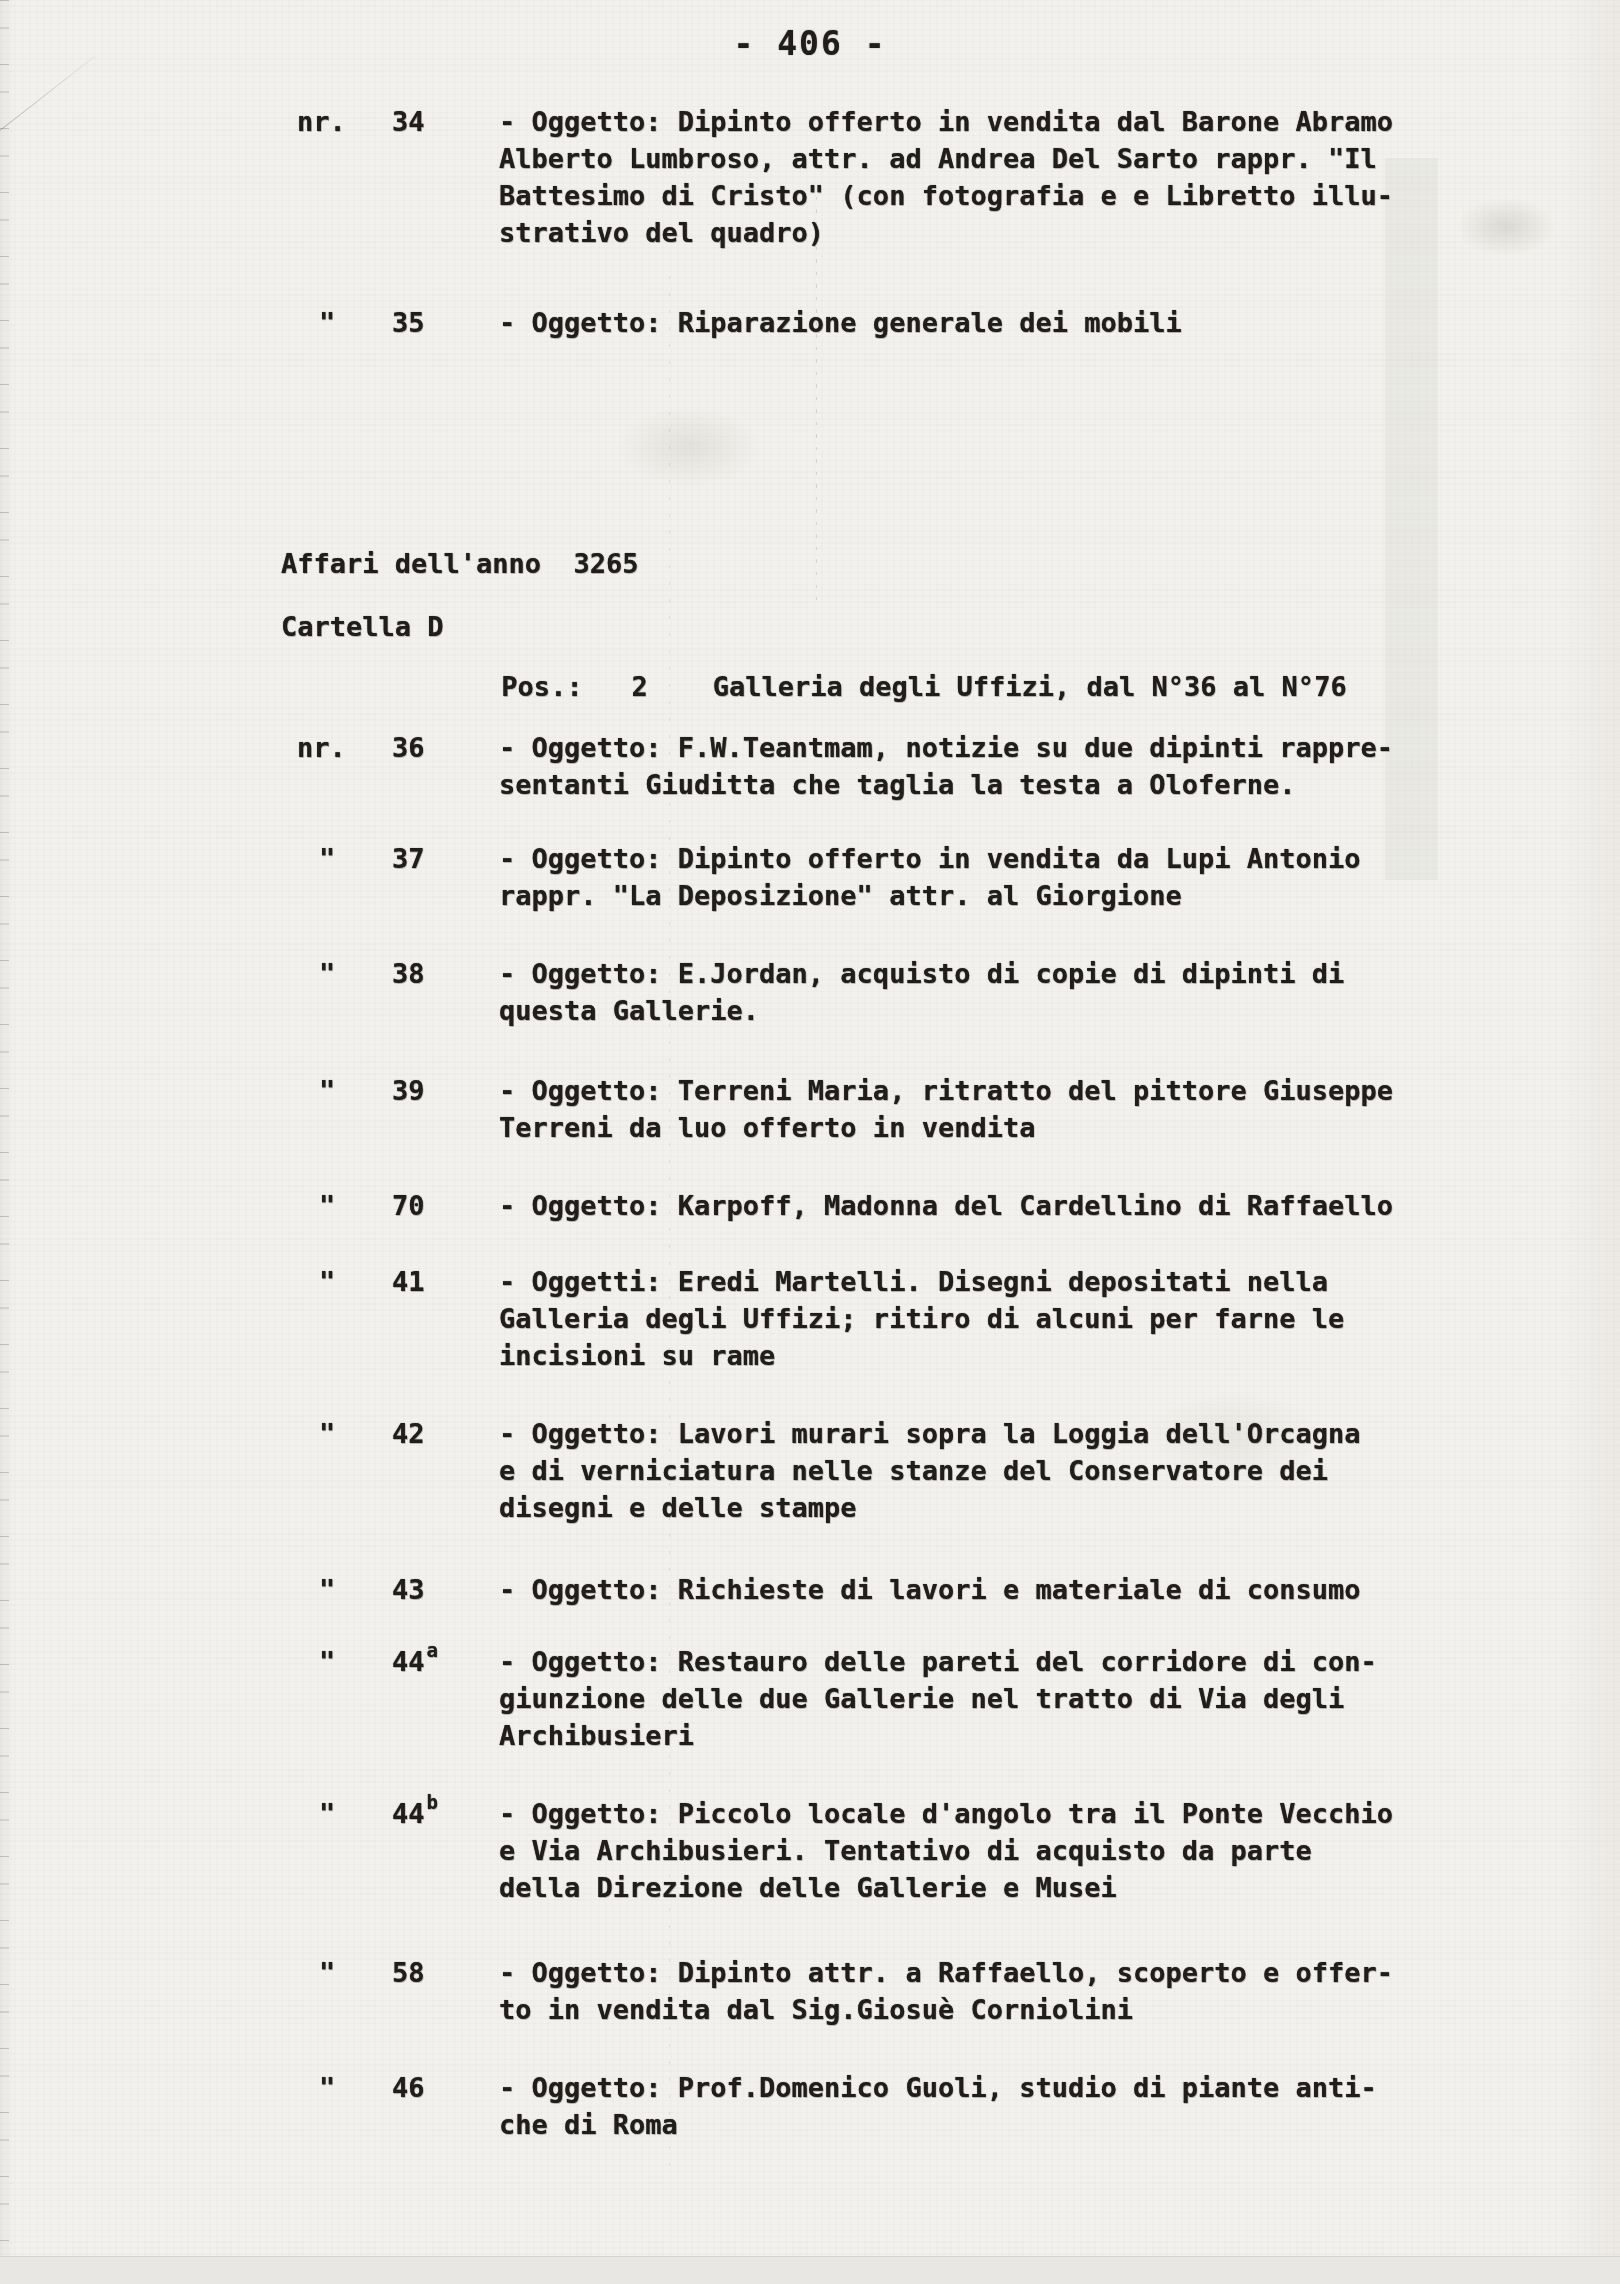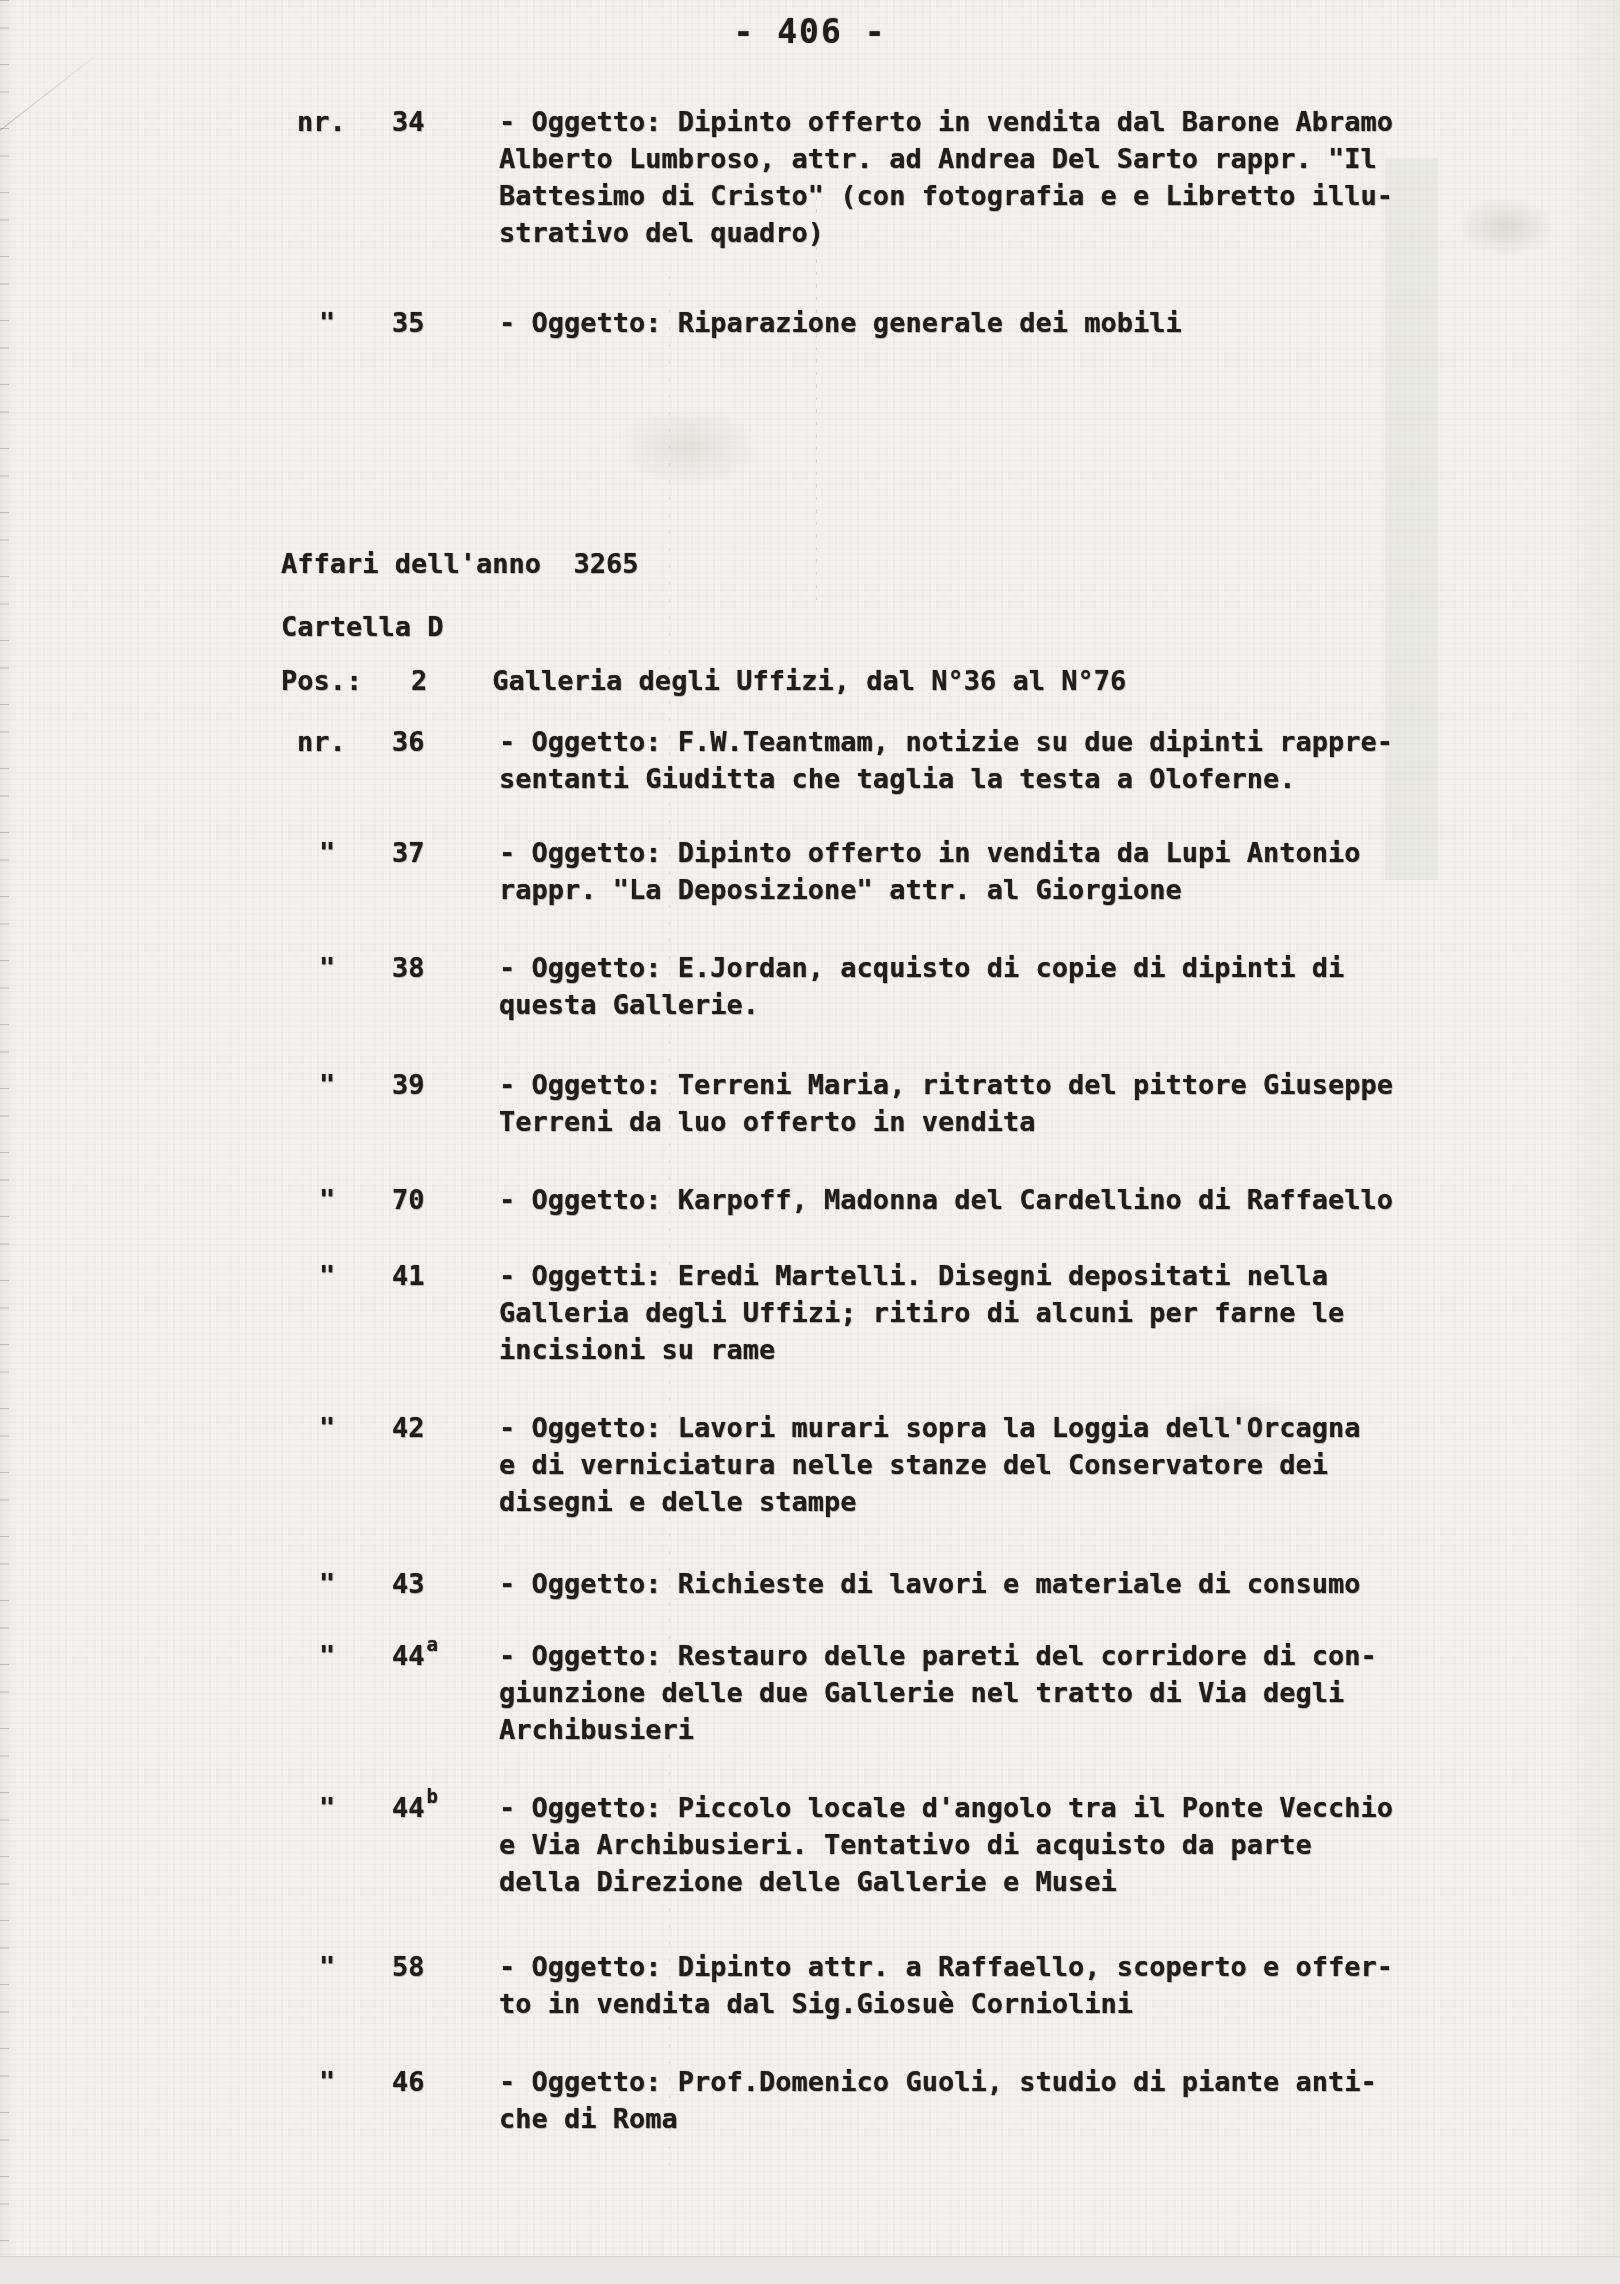--- a/index.html
+++ b/index.html
@@ -11,21 +11,21 @@
   .page{
     position:relative;width:1620px;height:2284px;
     background-image:
       repeating-linear-gradient(0deg, rgba(120,115,108,0.03) 0 1.3px, rgba(0,0,0,0) 1.3px 5.9px),
       repeating-linear-gradient(90deg, rgba(120,115,108,0.025) 0 2px, rgba(0,0,0,0) 2px 7.2px),
       linear-gradient(90deg, #e9e7e3 0px, #f2f1ed 14.4px, #f2f1ed 1562px, #ece9e5 1620px);
     color:#201d1b;
     font-weight:700;
   }
   .page-number{
-    position:absolute;top:12px;left:0;width:100%;
+    position:absolute;top:24px;left:0;width:100%;
     text-align:center;font-size:33px;letter-spacing:2px;
     text-shadow:0 0 1.3px rgba(30,27,24,0.55);
   }
   .doc-body{
     position:absolute;top:0;left:281px;width:1286px;
     font-size:27px;line-height:37px;
     filter:blur(0.2px);
     text-shadow:0 0 1px rgba(28,25,22,0.7), 0.7px 0.7px 0.3px rgba(28,25,22,0.22);
   }
   .entry{display:flex;align-items:flex-start;margin-left:16px;}
@@ -104,21 +104,21 @@
 Battesimo di Cristo" (con fotografia e e Libretto illu-
 strativo del quadro)</span>
       </div>
       <div class="entry" style="margin-top: 53px;">
         <span class="col label quote">"</span>
         <span class="col num"><span>35</span><sup></sup></span>
         <span class="col text">- Oggetto: Riparazione generale dei mobili</span>
       </div>
       <div class="heading" style="margin-top: 204px;">Affari dell'anno  3265</div>
       <div class="heading" style="margin-top: 26px;">Cartella D</div>
-      <div class="heading" style="margin-top: 17px;">Pos.:   2    Galleria degli Uffizi, dal N°36 al N°76</div>
+      <div class="heading" style="margin-top: 23px; text-align: center;">Pos.:   2    Galleria degli Uffizi, dal N°36 al N°76</div>
       <div class="entry" style="margin-top: 24px;">
         <span class="col label">nr.</span>
         <span class="col num"><span>36</span><sup></sup></span>
         <span class="col text">- Oggetto: F.W.Teantmam, notizie su due dipinti rappre-
 sentanti Giuditta che taglia la testa a Oloferne.</span>
       </div>
       <div class="entry" style="margin-top: 37px;">
         <span class="col label quote">"</span>
         <span class="col num"><span>37</span><sup></sup></span>
         <span class="col text">- Oggetto: Dipinto offerto in vendita da Lupi Antonio

